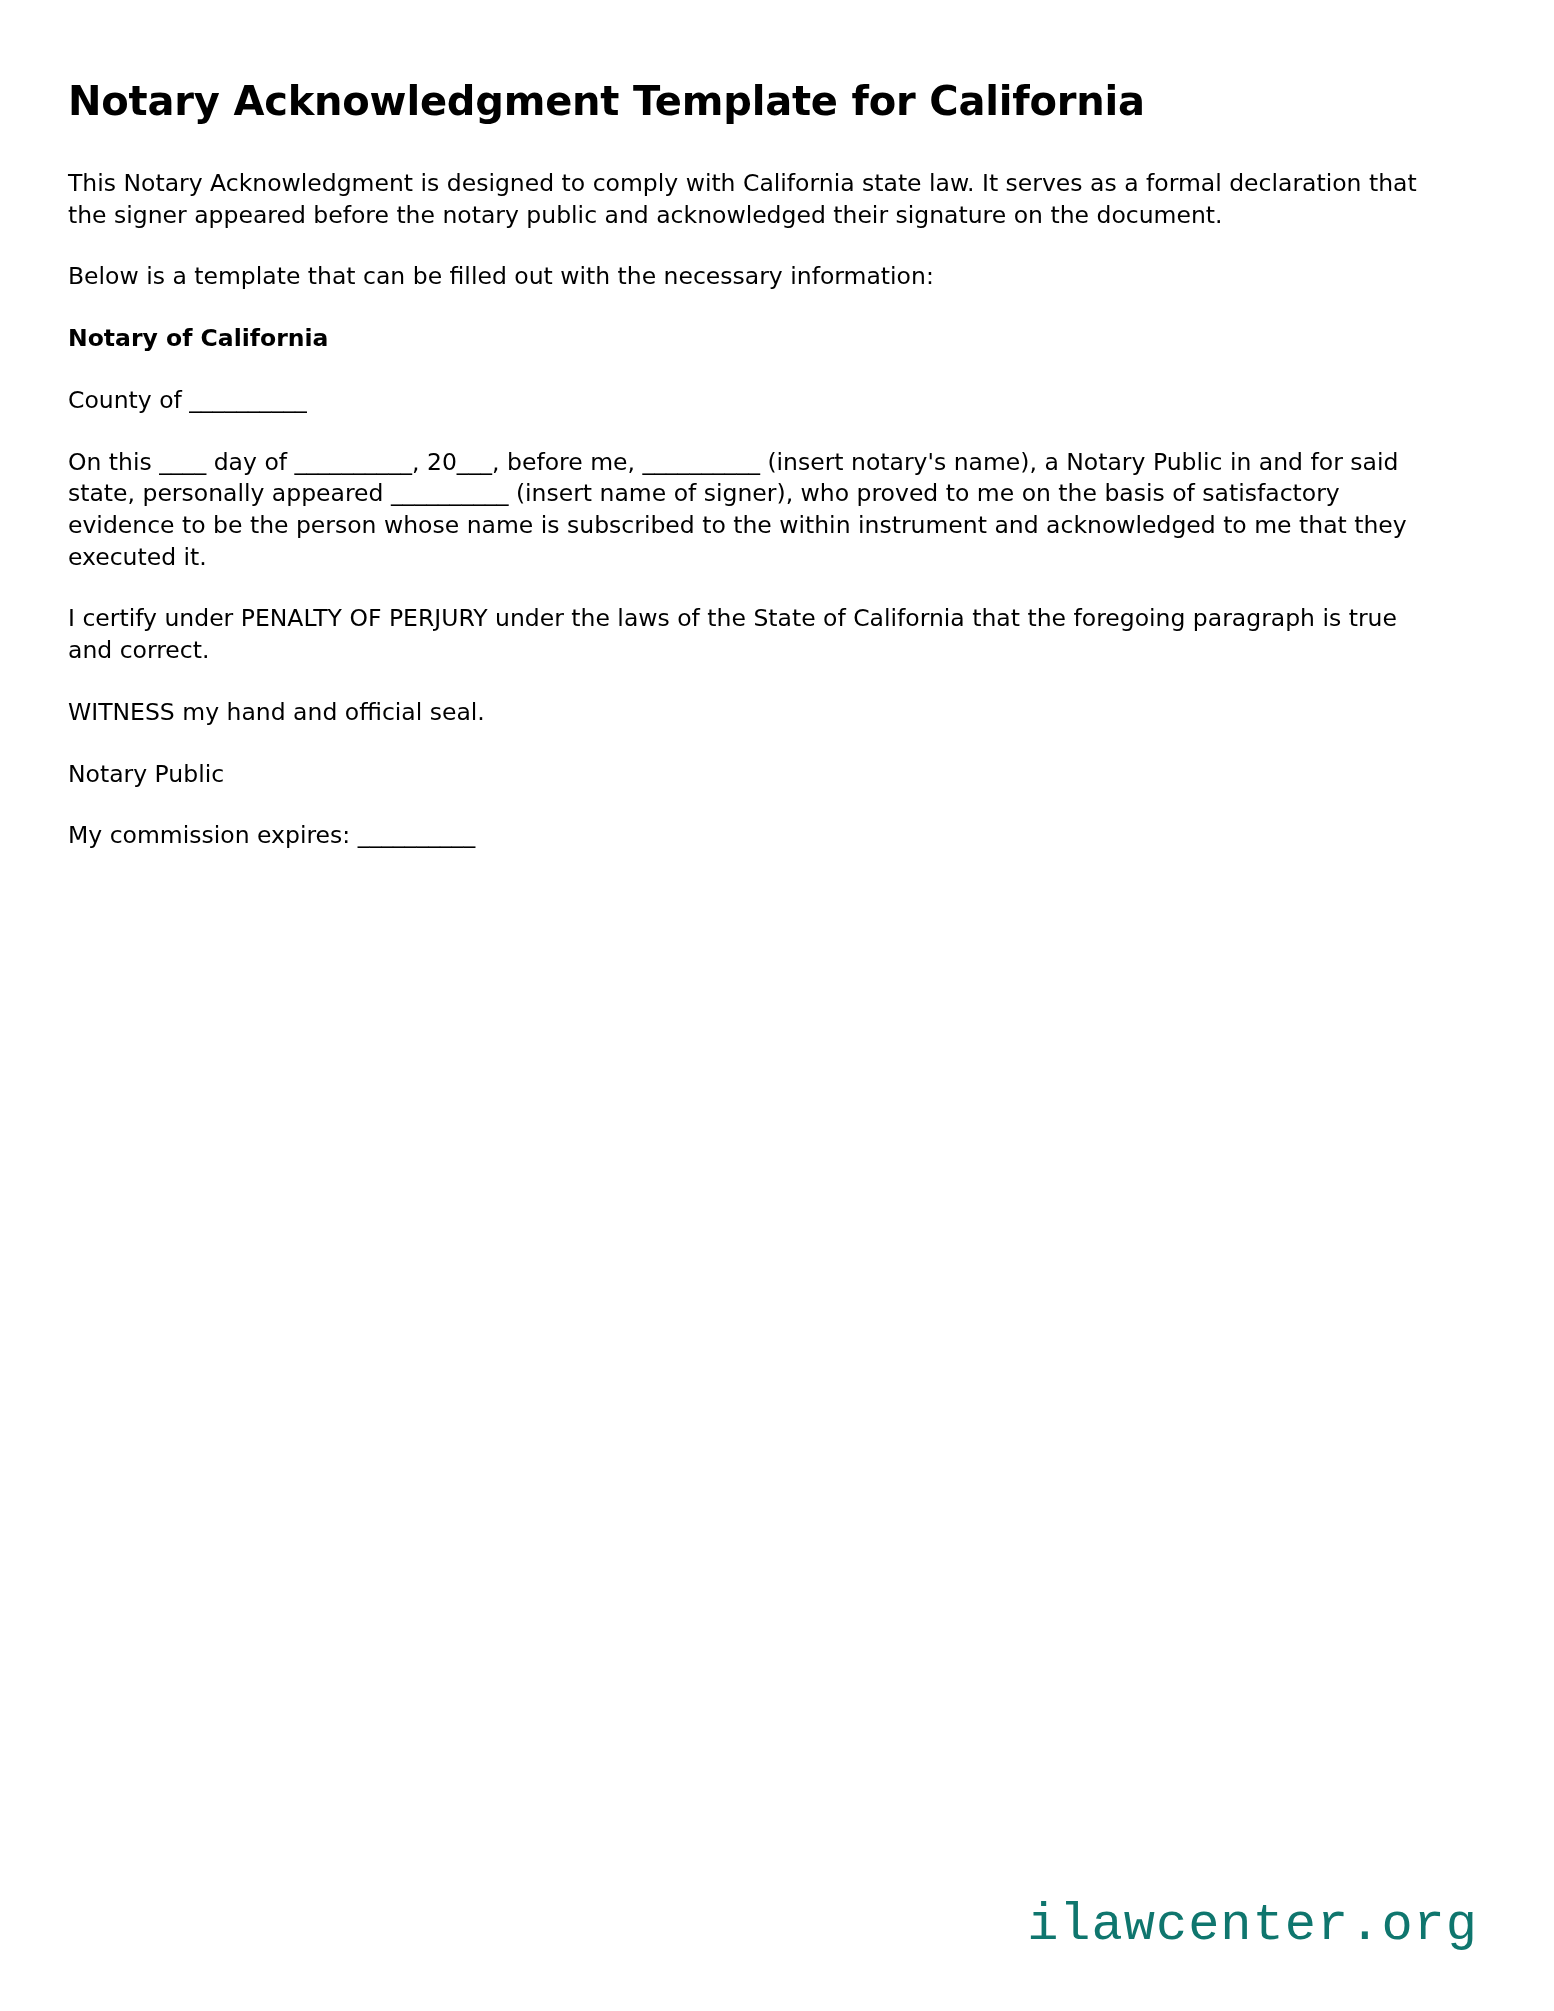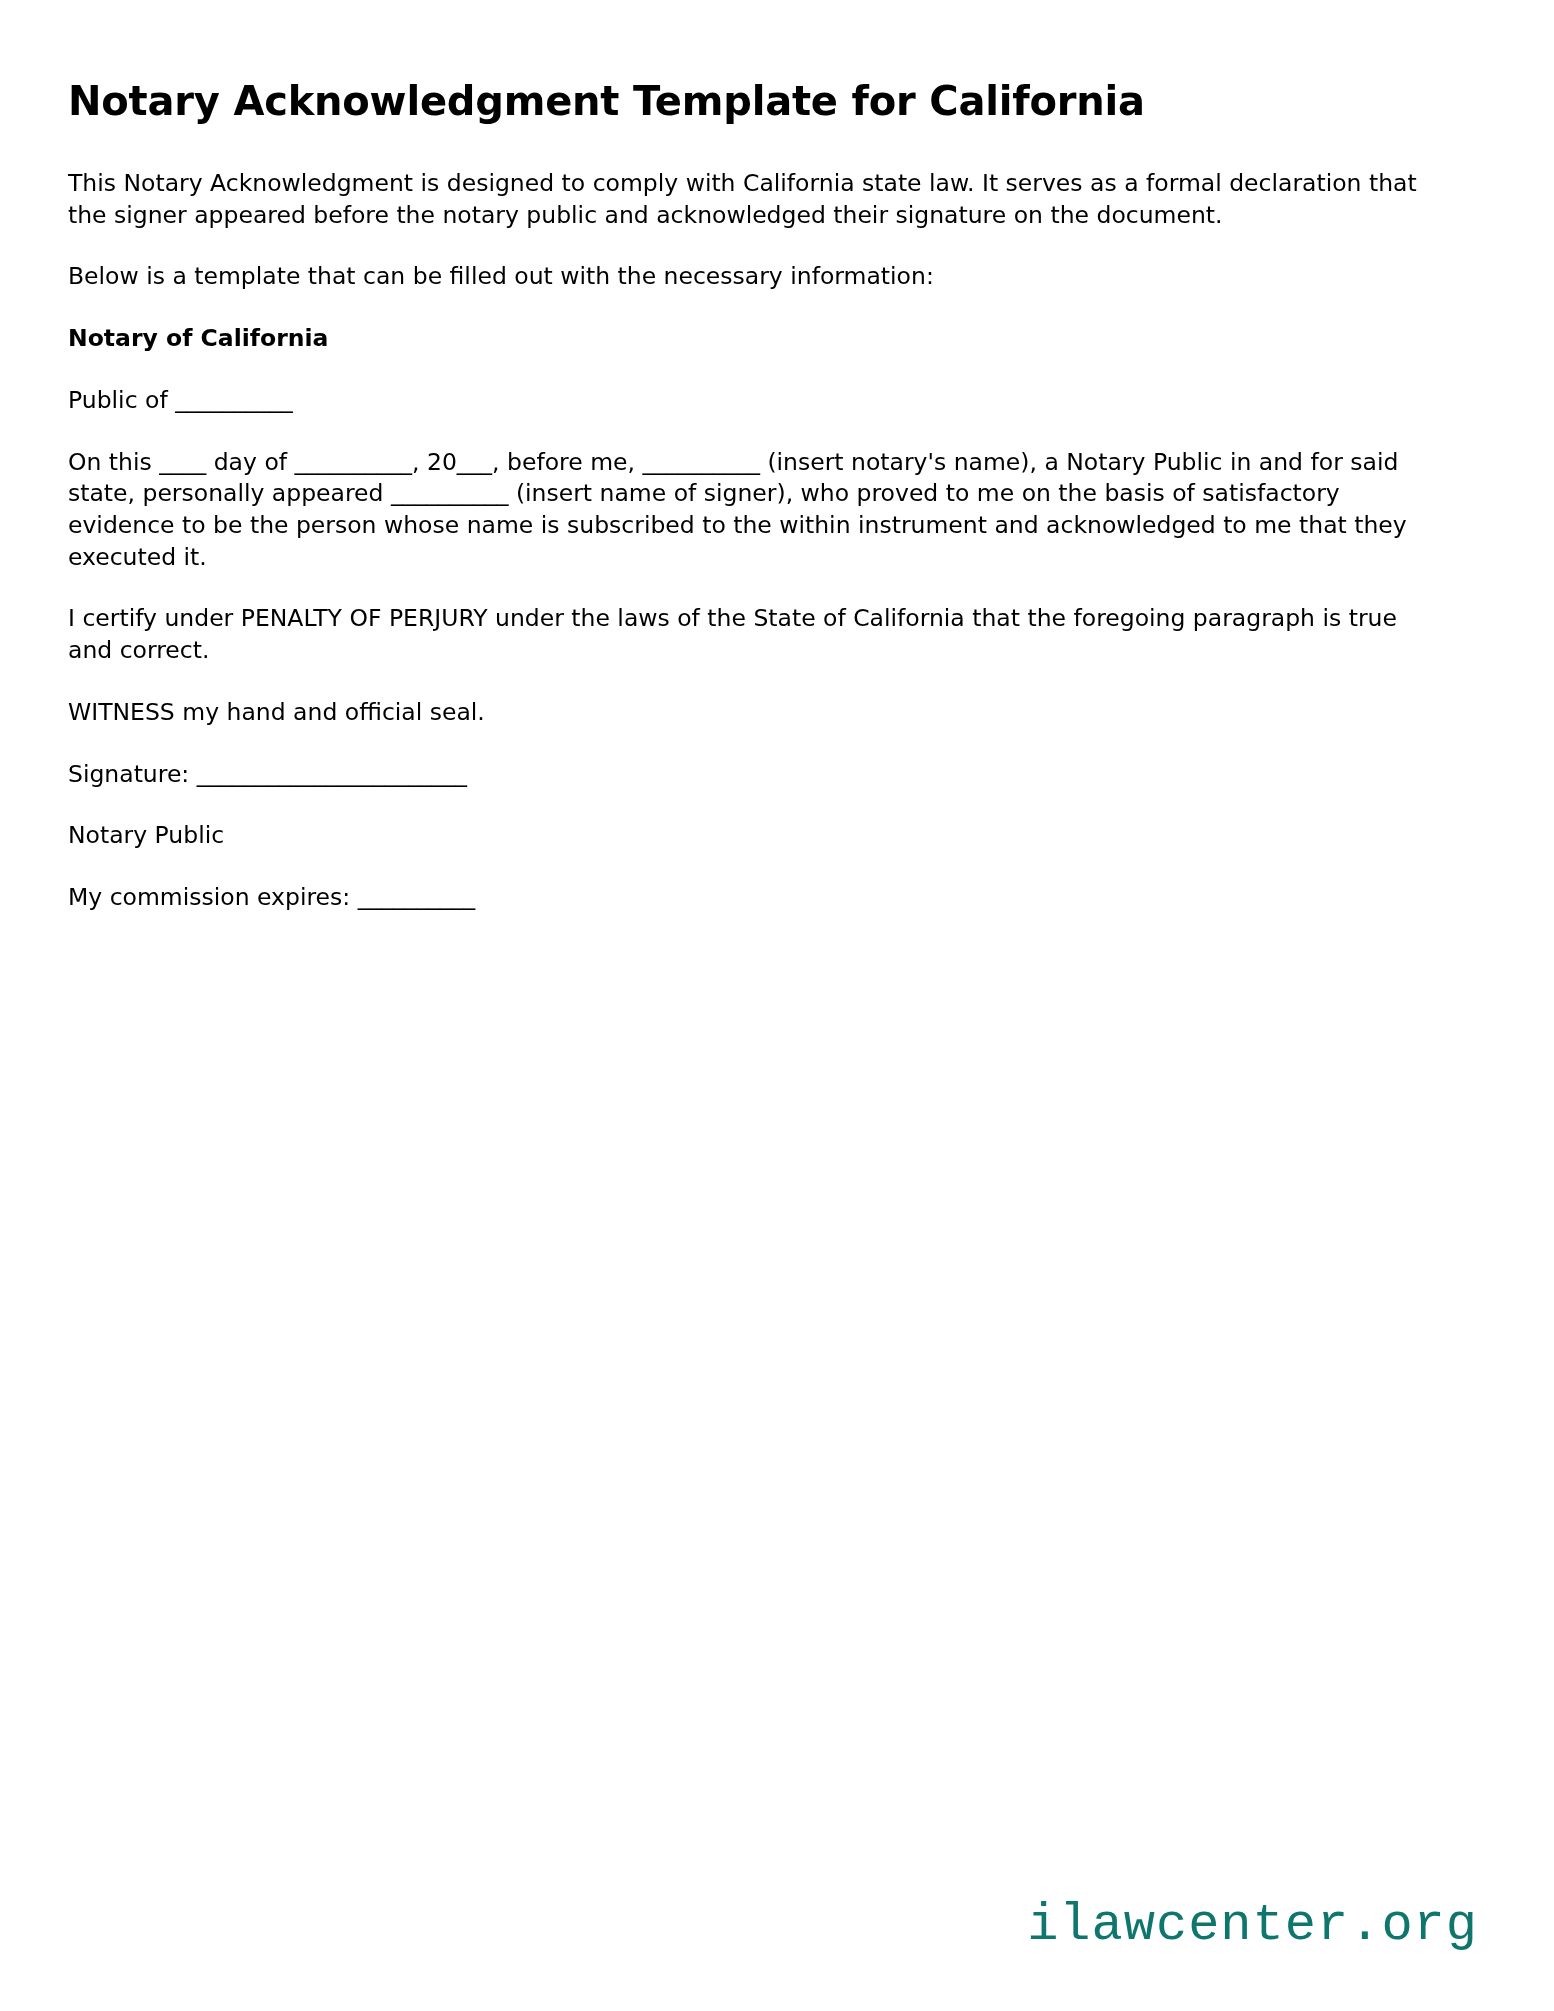--- a/index.html
+++ b/index.html
@@ -70,29 +70,28 @@
   <div class="content">
 
     <h1 class="doc-title">Notary Acknowledgment Template for California</h1>
 
     <p class="para">This Notary Acknowledgment is designed to comply with California state law. It serves as a formal declaration that the signer appeared before the notary public and acknowledged their signature on the document.</p>
 
     <p class="para">Below is a template that can be filled out with the necessary information:</p>
 
     <p class="section-heading">Notary of California</p>
 
-    <p class="para">Public of __________</p>
+    <p class="para">County of __________</p>
 
     <p class="para narrow">On this ____ day of __________, 20___, before me, __________ (insert notary's name), a Notary Public in and for said state, personally appeared __________ (insert name of signer), who proved to me on the basis of satisfactory evidence to be the person whose name is subscribed to the within instrument and acknowledged to me that they executed it.</p>
 
     <p class="para">I certify under PENALTY OF PERJURY under the laws of the State of California that the foregoing paragraph is true and correct.</p>
 
     <p class="para">WITNESS my hand and official seal.</p>
 
-    <p class="para">Signature: _______________________</p>
 
     <p class="para">Notary Public</p>
 
     <p class="para">My commission expires: __________</p>
 
   </div>
 
   <div class="watermark">ilawcenter.org</div>
 
 </div>

